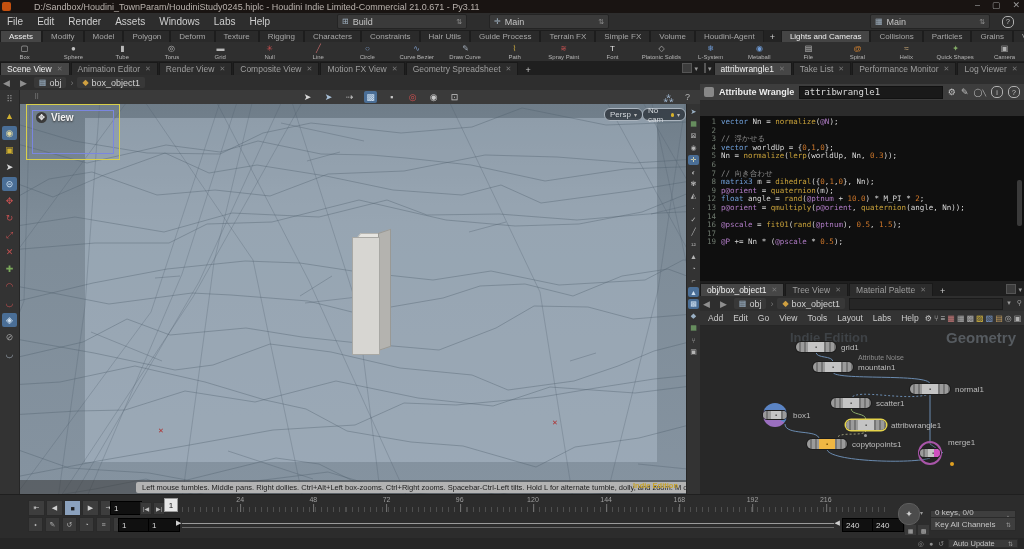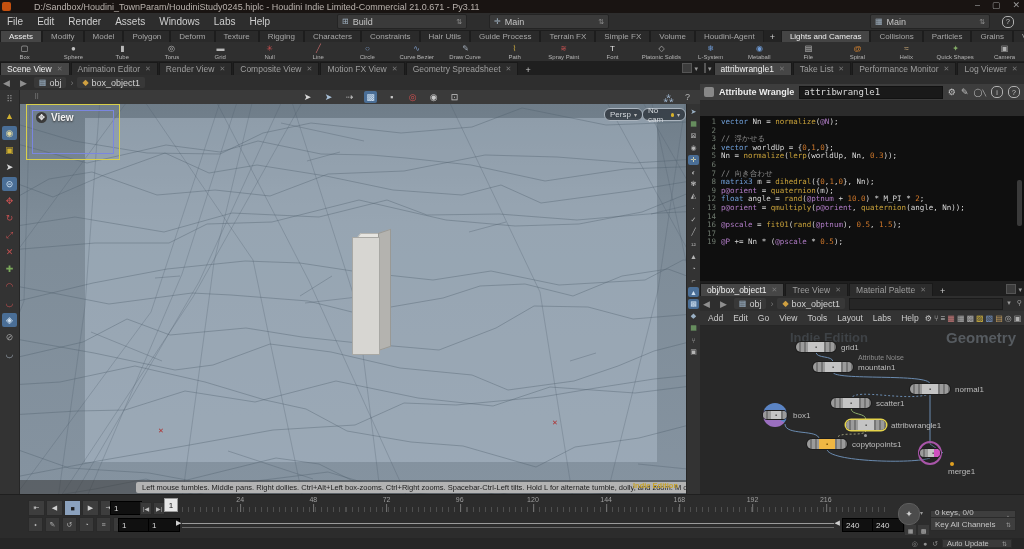--- a/index.html
+++ b/index.html
@@ -155,21 +155,21 @@
   #keycircle{position:absolute;left:898px;top:8px;width:20px;height:20px;border-radius:10px;background:#4c4c4c;border:1px solid #5e5e5e;color:#cfcfcf;font-size:9px;display:flex;align-items:center;justify-content:center;}
   #keycircv{position:absolute;left:920px;top:14px;font-size:6px;color:#999;}
   #pbicons{position:absolute;left:905px;top:30px;display:flex;gap:2px;}
   .pb-ic{width:11px;height:10px;background:#3a3a3a;font-size:6px;color:#b0b0b0;display:flex;align-items:center;justify-content:center;}
   .chan-combo{position:absolute;left:930px;width:86px;height:14px;background:#3e3e3e;border:1px solid #2a2a2a;
               font-size:8px;color:#c6c6c6;display:flex;align-items:center;justify-content:space-between;padding:0 4px;box-sizing:border-box;}
   #combo-keys{top:15px;}
   #combo-keyall{top:22px;}
   .chan-combo .ar{font-size:6px;color:#999;}
   
-  #statusbar{left:0;top:538px;width:1024px;height:11px;background:#262626;display:flex;align-items:center;justify-content:flex-end;gap:4px;padding-right:12px;box-sizing:border-box;}
+  #statusbar{left:0;top:538px;width:1024px;height:11px;background:#262626;display:flex;align-items:center;justify-content:flex-end;gap:4px;padding-right:6px;box-sizing:border-box;}
   .sb-ic{font-size:7px;color:#8f8f8f;}
   #autoupdate{width:70px;height:9px;background:#3a3a3a;border:1px solid #2c2c2c;font-size:7.5px;color:#c2c2c2;display:flex;align-items:center;justify-content:space-between;padding:0 4px;box-sizing:border-box;}
 </style>
 </head>
 <body>
 
 <div id="app">
 
   <div id="titlebar" class="abs">
     <div id="applogo"></div>
@@ -658,21 +658,21 @@
         <div class="nnode orange" style="left: 107px; top: 113px;">
           <div class="mid">▪</div>
         </div>
         <span class="nlabel" style="left: 152px; top: 114px;">copytopoints1</span>
         <div class="ncirc purple" style="left: 218px; top: 115px;">
           <div class="nnode">
             <div class="mid">▪</div>
             <div class="dflag"></div>
           </div>
         </div>
-        <span class="nlabel" style="left: 248px; top: 141px; text-align: right;">merge1</span>
+        <span class="nlabel" style="left: 248px; top: 112px; text-align: right;">merge1</span>
         <span class="ndot" style="left: 250px; top: 136px;"></span>
       </div>
   </div>
 
   <div id="playbar" class="abs">
     <div id="transport">
         <div class="tp-btn">⇤</div>
         <div class="tp-btn">◀</div>
         <div class="tp-btn sel">■</div>
         <div class="tp-btn">▶</div>

